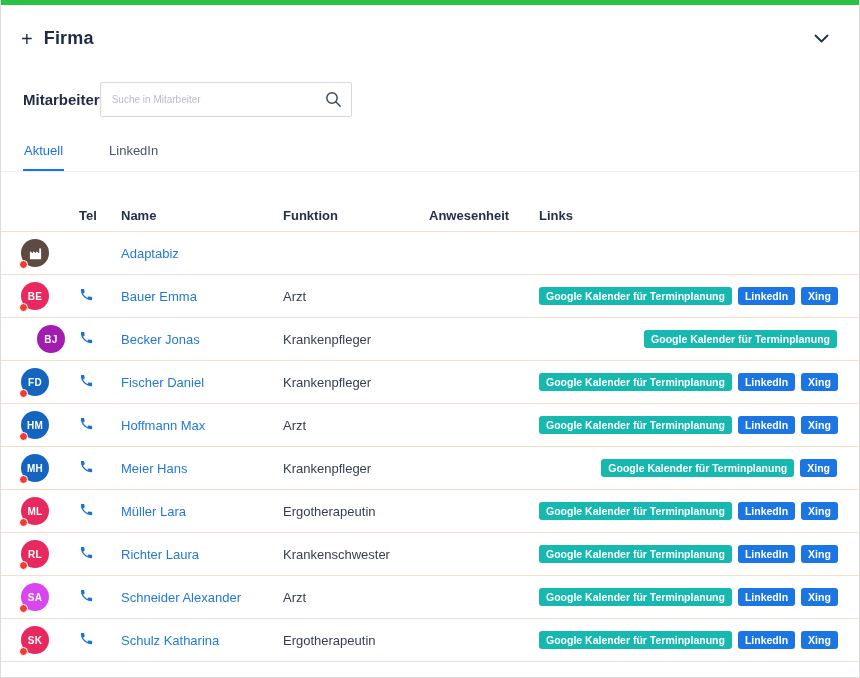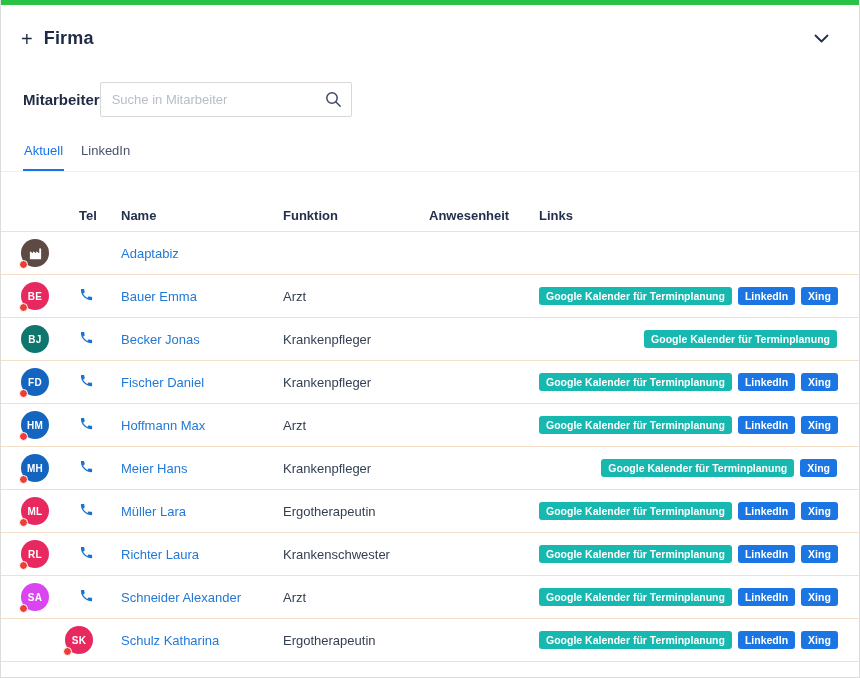--- a/index.html
+++ b/index.html
@@ -28,26 +28,26 @@
   .firma-label{font-size:18px;font-weight:700;letter-spacing:.2px;}
   .chevron-btn{background:none;border:none;cursor:pointer;display:flex;align-items:center;padding:4px;}
   .section-head{
     display:flex;align-items:center;
     padding:12px 22px 10px 22px;
   }
   .section-title{font-size:15px;font-weight:700;color:var(--navy);}
   .search-box{position:relative;width:252px;}
   .search-box input{
     width:100%;height:35px;border:1px solid #d8d8d8;border-radius:2px;
-    padding:0 36px 0 11px;font-size:13px;color:#333;outline:none;
+    padding:0 36px 0 11px;font-size:10px;color:#333;outline:none;
     font-family:"Liberation Sans",sans-serif;
   }
   .search-box input::placeholder{color:#b7bec8;}
   .search-icon{position:absolute;right:10px;top:9px;cursor:pointer;}
-  .tabs{display:flex;gap:16px;padding:12px 22px 0 22px;border-bottom:1px solid #efefef;}
+  .tabs{display:flex;gap:44px;padding:12px 22px 0 22px;border-bottom:1px solid #efefef;}
   .tab{font-size:13px;color:#49536a;padding:4px 1px 11px 1px;cursor:pointer;border-bottom:2px solid transparent;}
   .tab.active{color:var(--tab);border-bottom-color:var(--tab);}
   .table{margin-top:27px;}
   .thead,.row{
     display:grid;
     grid-template-columns:58px 42px 162px 146px 110px 1fr;
     align-items:center;
     padding:0 22px 0 20px;
   }
   .thead{height:33px;border-bottom:1px solid var(--rowline);}
@@ -174,21 +174,21 @@
     <div class="cell-anwesenheit"></div>
     <div class="links">
             <span class="badge badge-teal">Google Kalender für Terminplanung</span>
             <span class="badge badge-blue">LinkedIn</span>
             <span class="badge badge-blue">Xing</span>
           </div>
   </div>
 
   <div class="row">
     <div class="cell-avatar">
-      <div class="avatar" style="background: #0f766e;">
+      <div class="avatar" style="background: #a21caf; margin-left: 16px;">
         <span class="avatar-initials">BJ</span>
 
       </div>
     </div>
     <div class="cell-tel">
       <span class="phone-icon-wrap" style="visibility: visible;">
         <svg width="15" height="15" viewBox="0 0 24 24" fill="#1a73d1">
                 <path d="M6.6 10.8c1.4 2.8 3.8 5.1 6.6 6.6l2.2-2.2c.3-.3.7-.4 1-.2 1.1.4 2.3.6 3.6.6.6 0 1 .4 1 1V20c0 .6-.4 1-1 1C10.6 21 3 13.4 3 4c0-.6.4-1 1-1h3.5c.6 0 1 .4 1 1 0 1.2.2 2.4.6 3.6.1.3 0 .7-.2 1l-2.3 2.2z"></path>
               </svg>
       </span>
@@ -373,21 +373,21 @@
     <div class="cell-anwesenheit"></div>
     <div class="links">
             <span class="badge badge-teal">Google Kalender für Terminplanung</span>
             <span class="badge badge-blue">LinkedIn</span>
             <span class="badge badge-blue">Xing</span>
           </div>
   </div>
 
   <div class="row">
     <div class="cell-avatar">
-      <div class="avatar" style="background: rgb(232, 41, 95); margin-left: 44px;">
+      <div class="avatar" style="background: rgb(232, 41, 95);">
         <span class="avatar-initials">SK</span>
 
         <span class="presence-dot" style="display: block;"></span>
       </div>
     </div>
     <div class="cell-tel">
       <span class="phone-icon-wrap" style="visibility: visible;">
         <svg width="15" height="15" viewBox="0 0 24 24" fill="#1a73d1">
                 <path d="M6.6 10.8c1.4 2.8 3.8 5.1 6.6 6.6l2.2-2.2c.3-.3.7-.4 1-.2 1.1.4 2.3.6 3.6.6.6 0 1 .4 1 1V20c0 .6-.4 1-1 1C10.6 21 3 13.4 3 4c0-.6.4-1 1-1h3.5c.6 0 1 .4 1 1 0 1.2.2 2.4.6 3.6.1.3 0 .7-.2 1l-2.3 2.2z"></path>
               </svg>

